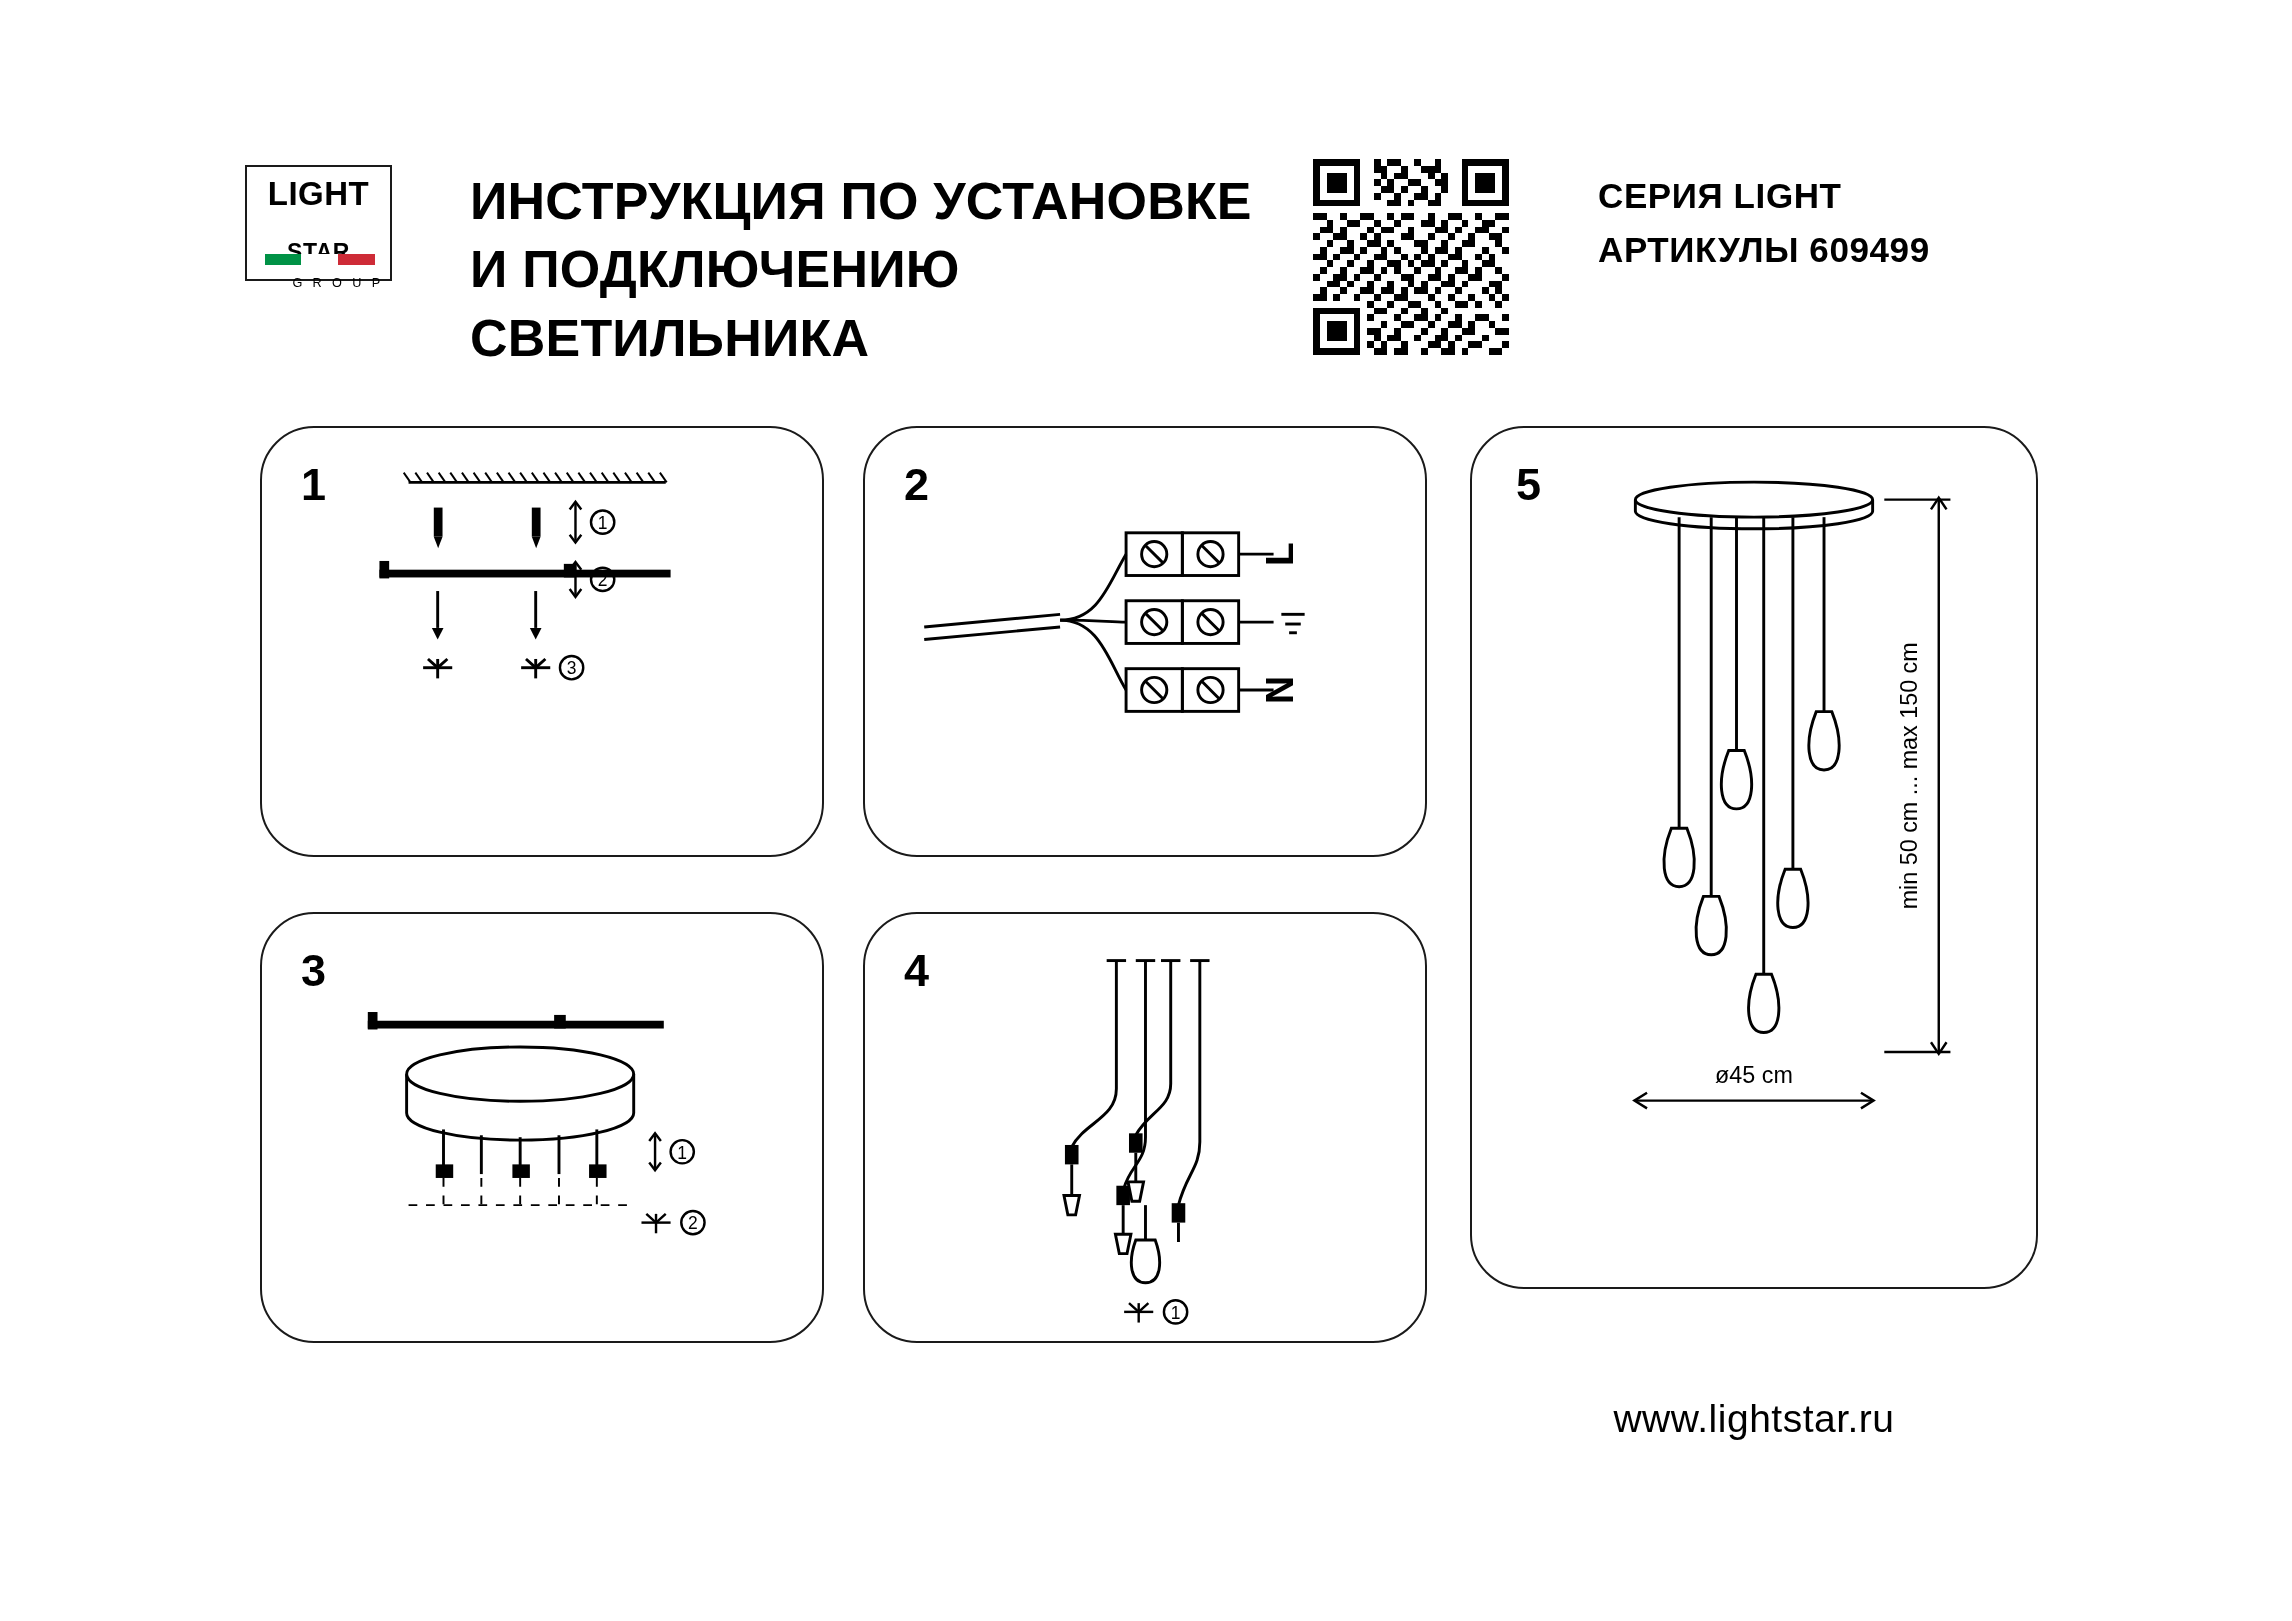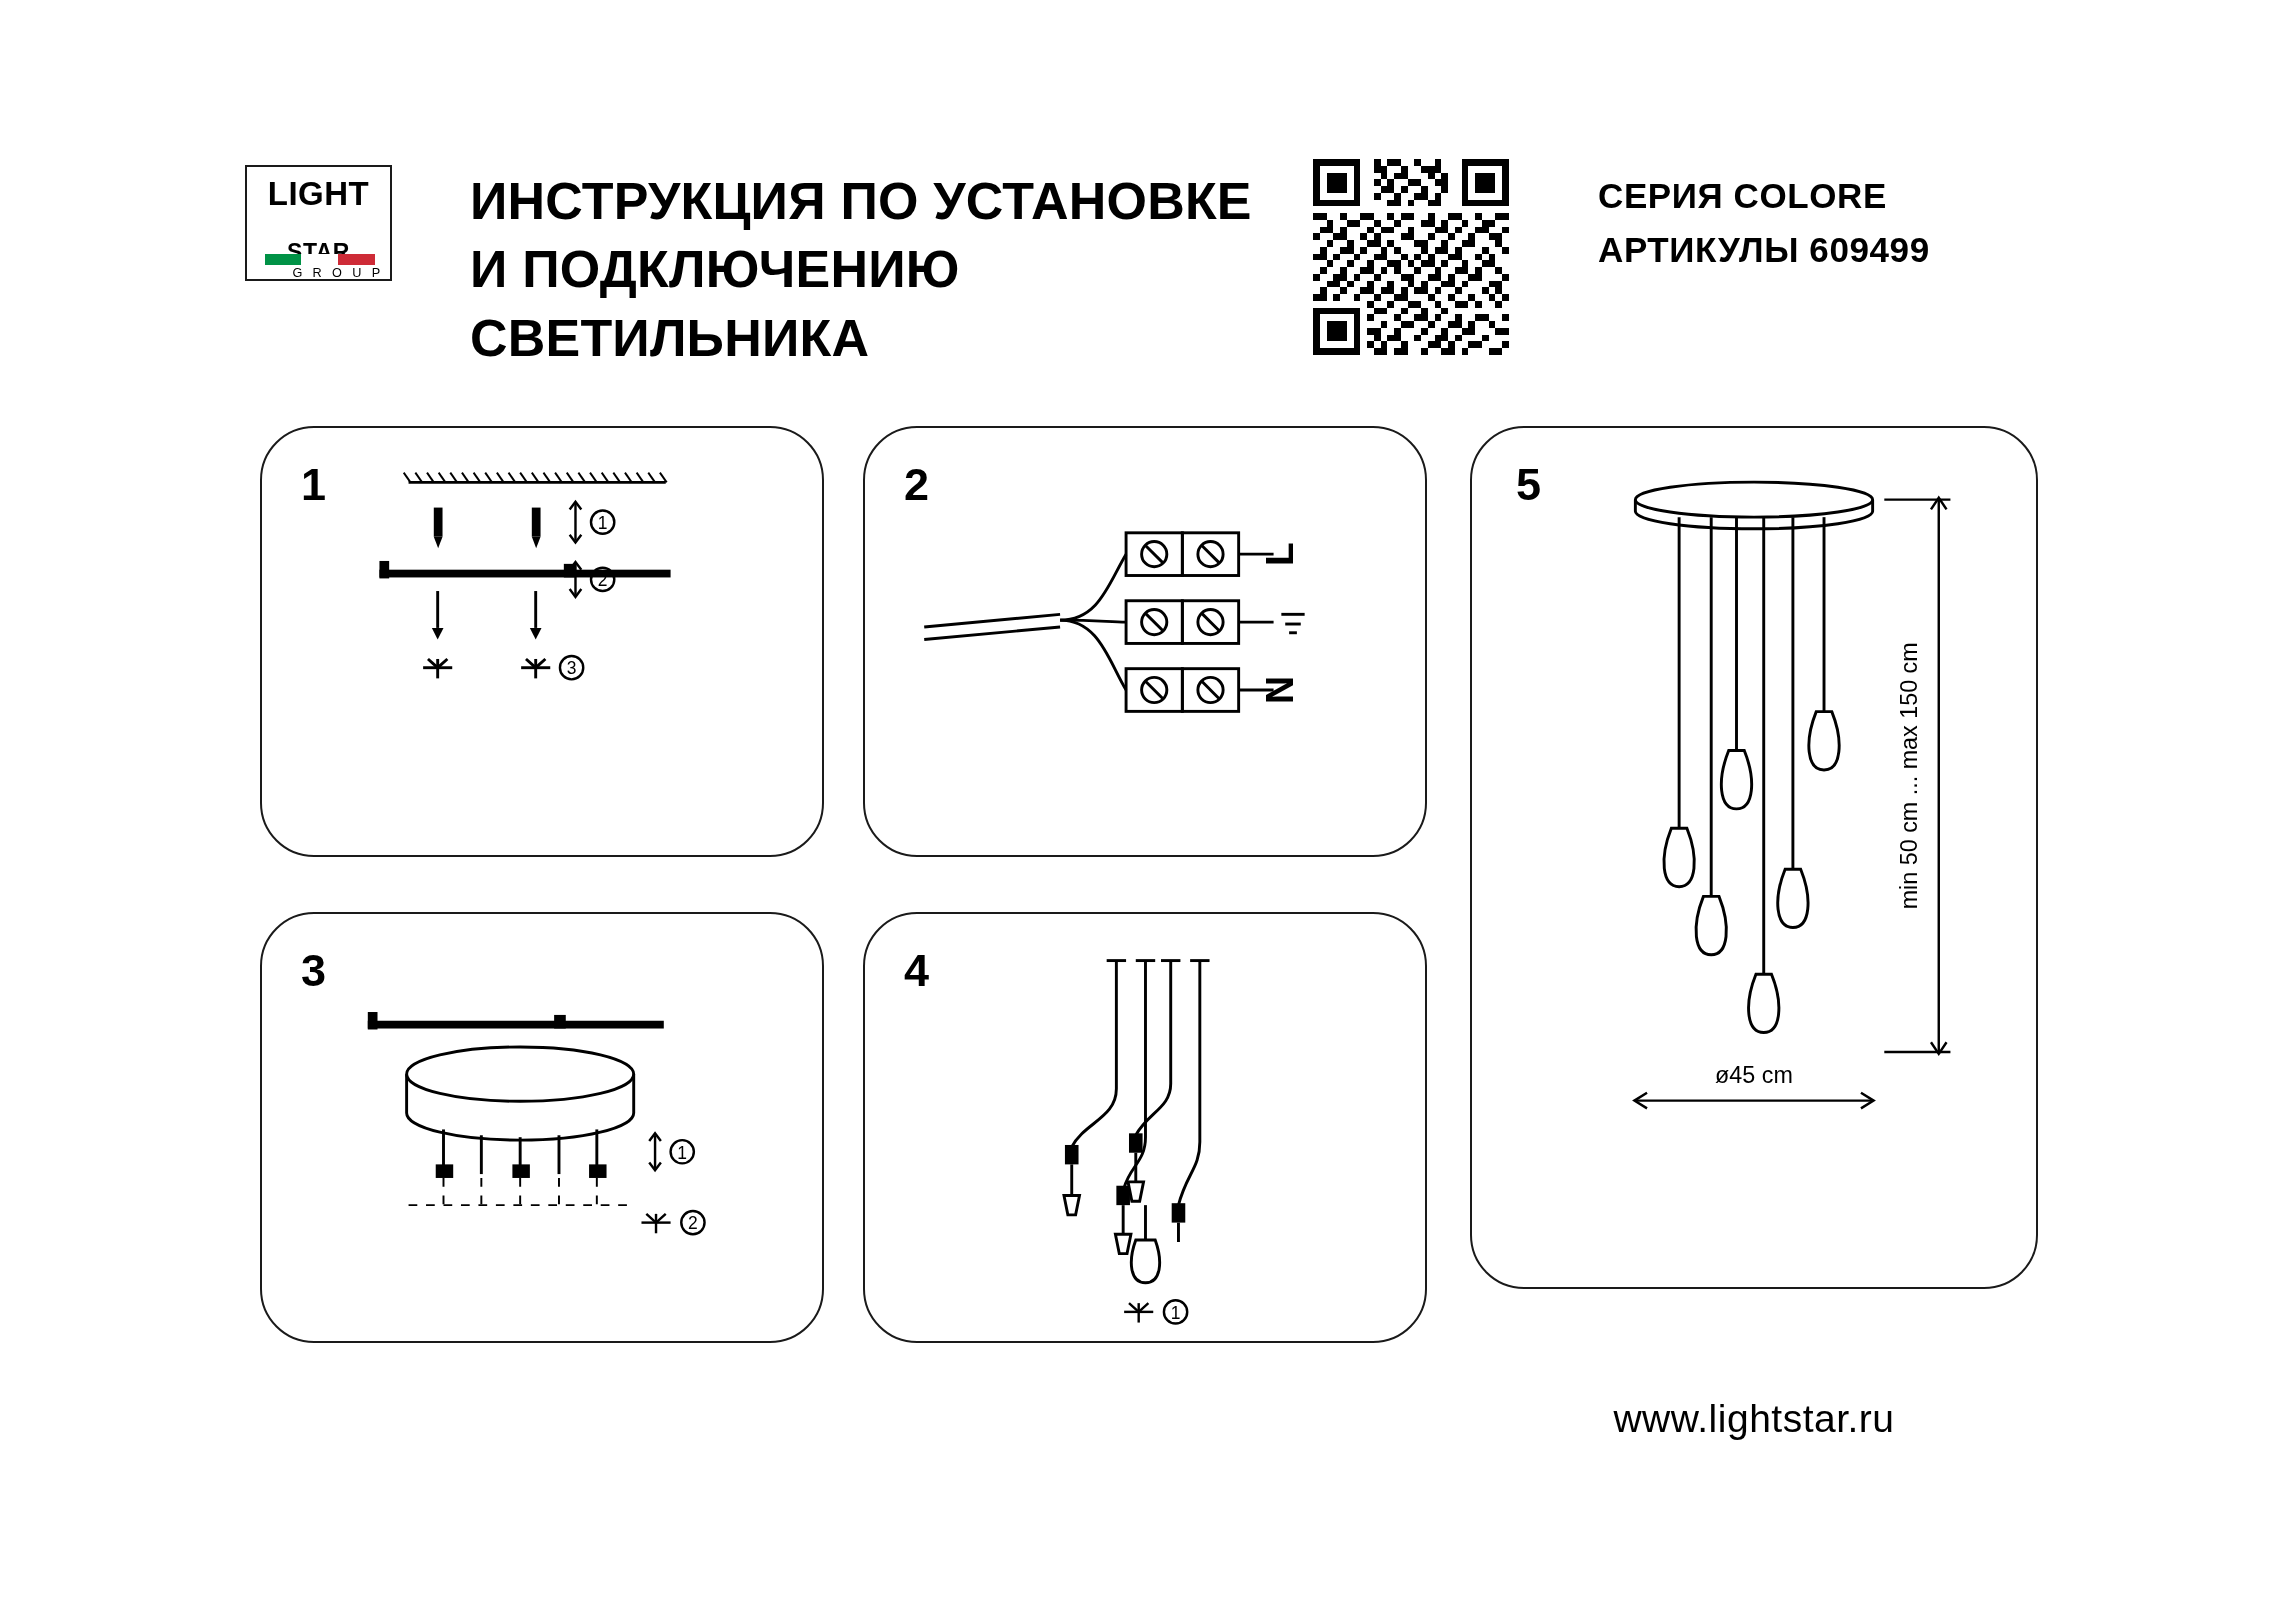--- a/index.html
+++ b/index.html
@@ -50,21 +50,21 @@
   }
   .logo-star {
     font-size: 23px;
     display: block;
     margin-top: 31px;
   }
   .logo-group {
     font-size: 12.7px;
     display: block;
     letter-spacing: 3.4px;
-    margin-top: 2px;
+    margin-top: 12px;
     font-weight: normal;
     padding-left: 39px;
   }
   .logo-flag {
     position: absolute;
     left: 17.6px;
     bottom: 13.7px;
     width: 110px;
     height: 10.8px;
     display: flex;
@@ -374,21 +374,21 @@
       <rect x="9" y="28" width="2" height="1"></rect>
         <rect x="12" y="28" width="2" height="1"></rect>
       <rect x="16" y="28" width="1" height="1"></rect>
         <rect x="19" y="28" width="2" height="1"></rect>
       <rect x="22" y="28" width="1" height="1"></rect>
         <rect x="26" y="28" width="2" height="1"></rect>
     </g>
   </svg>
 
   <div class="meta">
-    <div>СЕРИЯ COLORE</div>
+    <div>СЕРИЯ LIGHT</div>
     <div>АРТИКУЛЫ 609499</div>
   </div>
 </div>
 
 <div class="panel" id="panel-1">
   <div class="panel-num" style="left:39px; top:31px;">1</div>
   <svg class="panel-svg" viewBox="0 0 575 440">
 
     <line x1="150" y1="56" x2="415" y2="56" stroke="#000" stroke-width="3"></line>
     <g stroke="#000" stroke-width="2">

